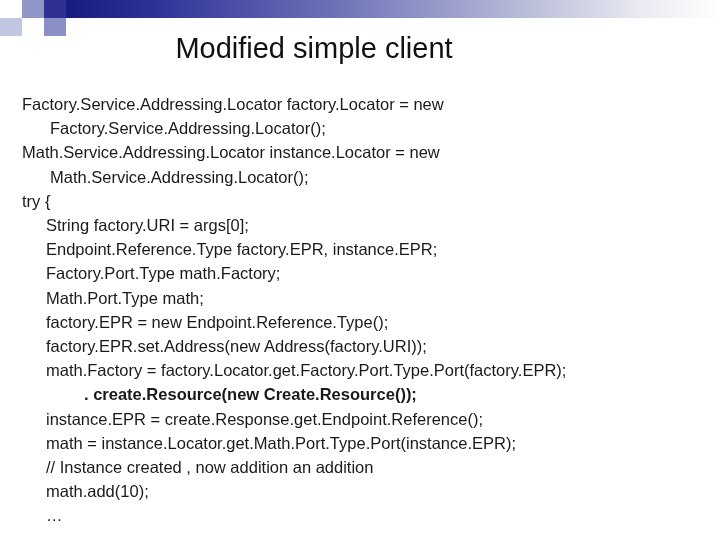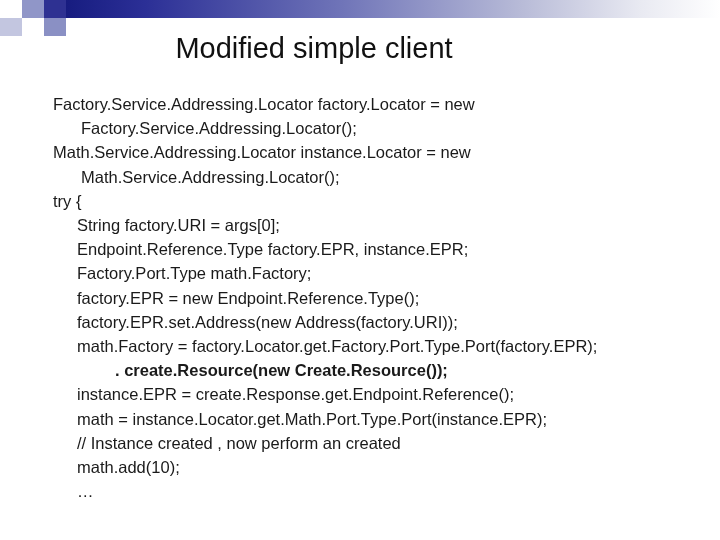--- a/index.html
+++ b/index.html
@@ -62,21 +62,20 @@
     top: 92px;
     left: 22px;
     width: 676px;
   }
   .line {
     font-size: 16.5px;
     line-height: 24.2px;
     color: #1a1a1a;
     white-space: pre;
     font-family: "Liberation Sans", sans-serif;
-    margin-left: 31px;
   }
   .ind0 { padding-left: 0px; }
   .ind1 { padding-left: 24px; }
   .ind2 { padding-left: 28px; }
   .ind3 { padding-left: 62px; font-weight: bold; }
 </style>
 </head>
 <body>
 
 <div class="deco">
@@ -94,22 +93,23 @@
 
 <div class="body">
   <div class="line ind0">Factory.Service.Addressing.Locator factory.Locator = new</div>
   <div class="line ind2">Factory.Service.Addressing.Locator();</div>
   <div class="line ind0">Math.Service.Addressing.Locator instance.Locator = new</div>
   <div class="line ind2">Math.Service.Addressing.Locator();</div>
   <div class="line ind0">try {</div>
   <div class="line ind1">String factory.URI = args[0];</div>
   <div class="line ind1">Endpoint.Reference.Type factory.EPR, instance.EPR;</div>
   <div class="line ind1">Factory.Port.Type math.Factory;</div>
+  <div class="line ind1">Math.Port.Type math;</div>
   <div class="line ind1">factory.EPR = new Endpoint.Reference.Type();</div>
   <div class="line ind1">factory.EPR.set.Address(new Address(factory.URI));</div>
   <div class="line ind1">math.Factory = factory.Locator.get.Factory.Port.Type.Port(factory.EPR);</div>
   <div class="line ind3">. create.Resource(new Create.Resource());</div>
   <div class="line ind1">instance.EPR = create.Response.get.Endpoint.Reference();</div>
   <div class="line ind1">math = instance.Locator.get.Math.Port.Type.Port(instance.EPR);</div>
-  <div class="line ind1">// Instance created , now perform an created</div>
+  <div class="line ind1">// Instance created , now addition an addition</div>
   <div class="line ind1">math.add(10);</div>
   <div class="line ind1">…</div>
 </div>
 
 </body></html>

